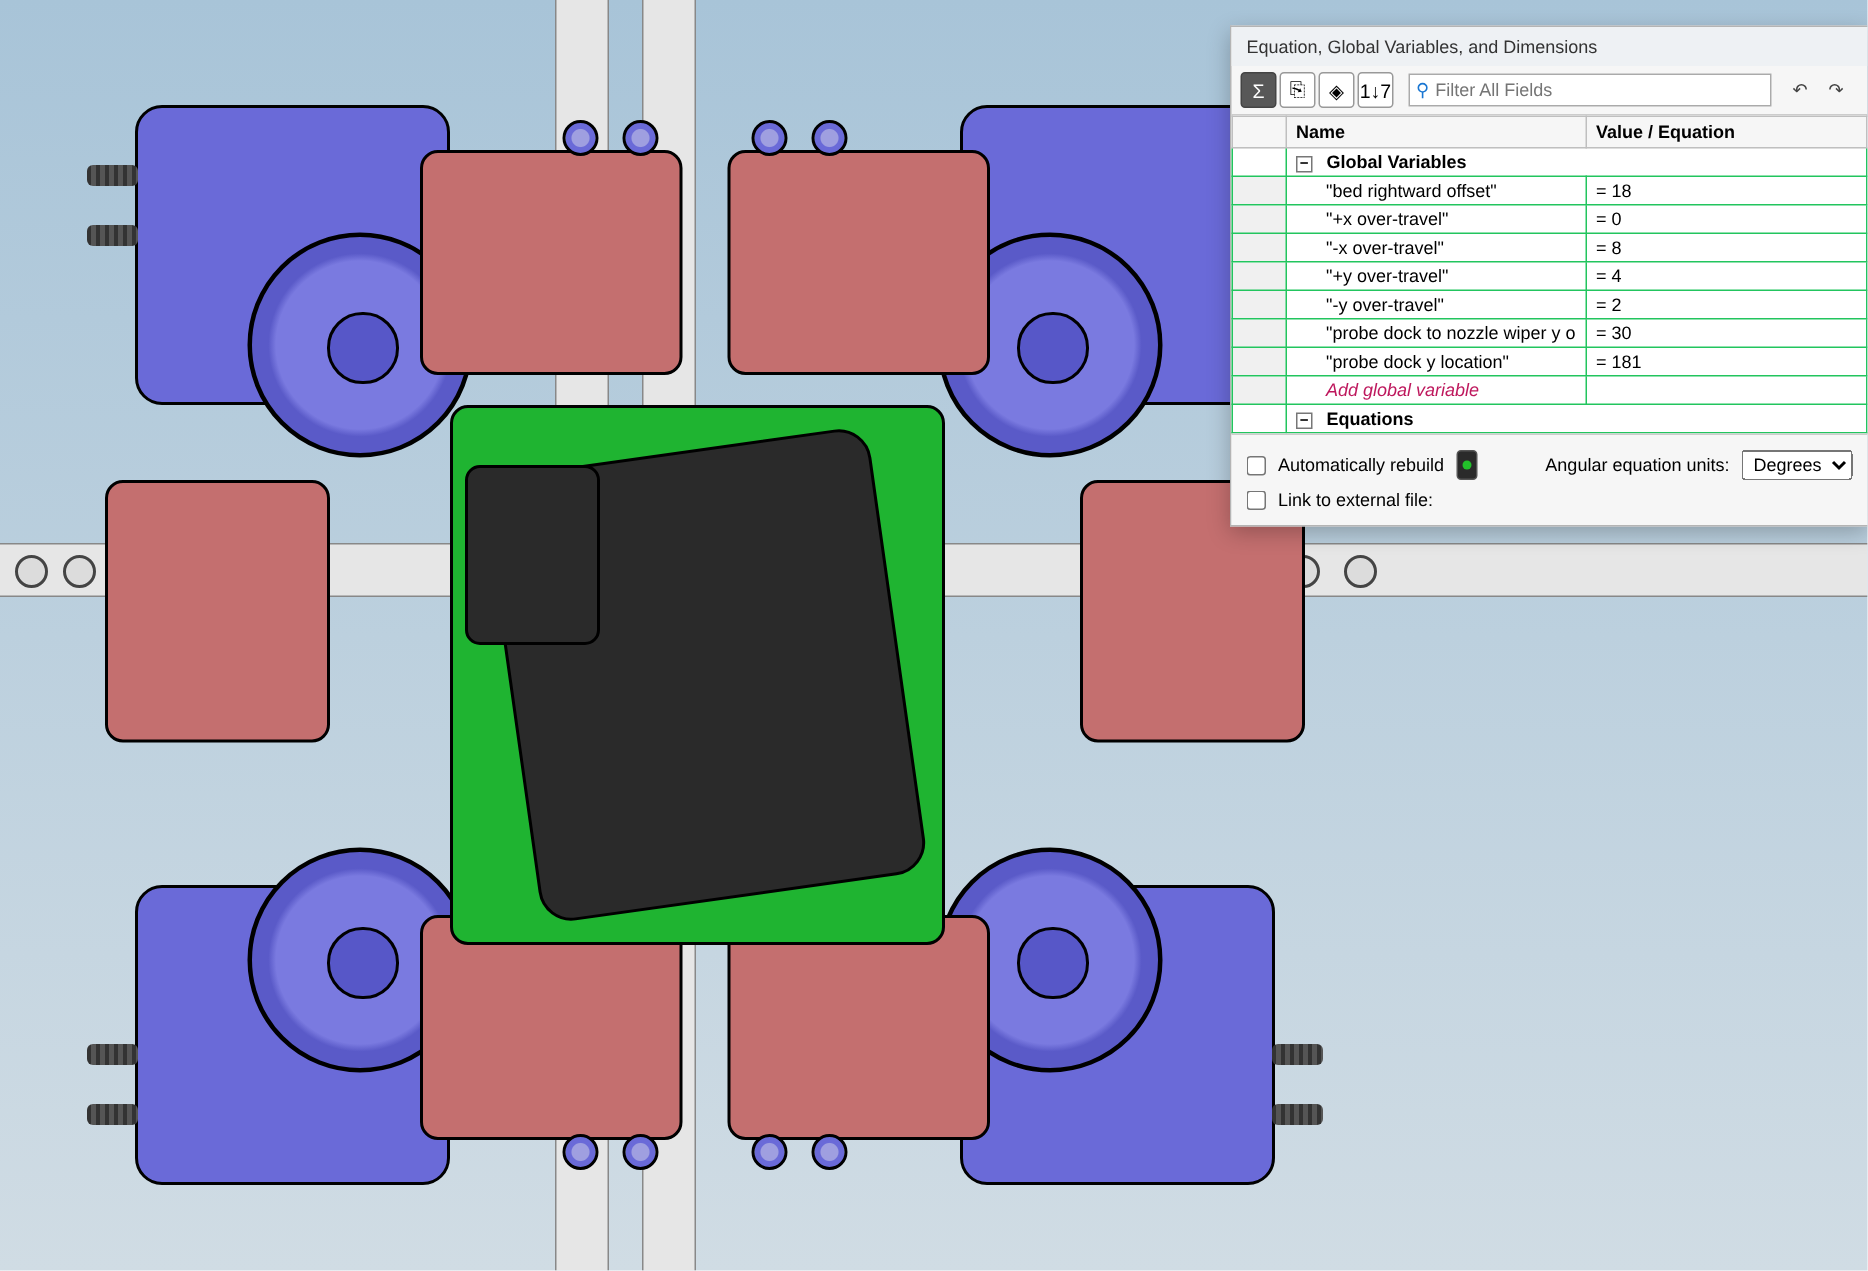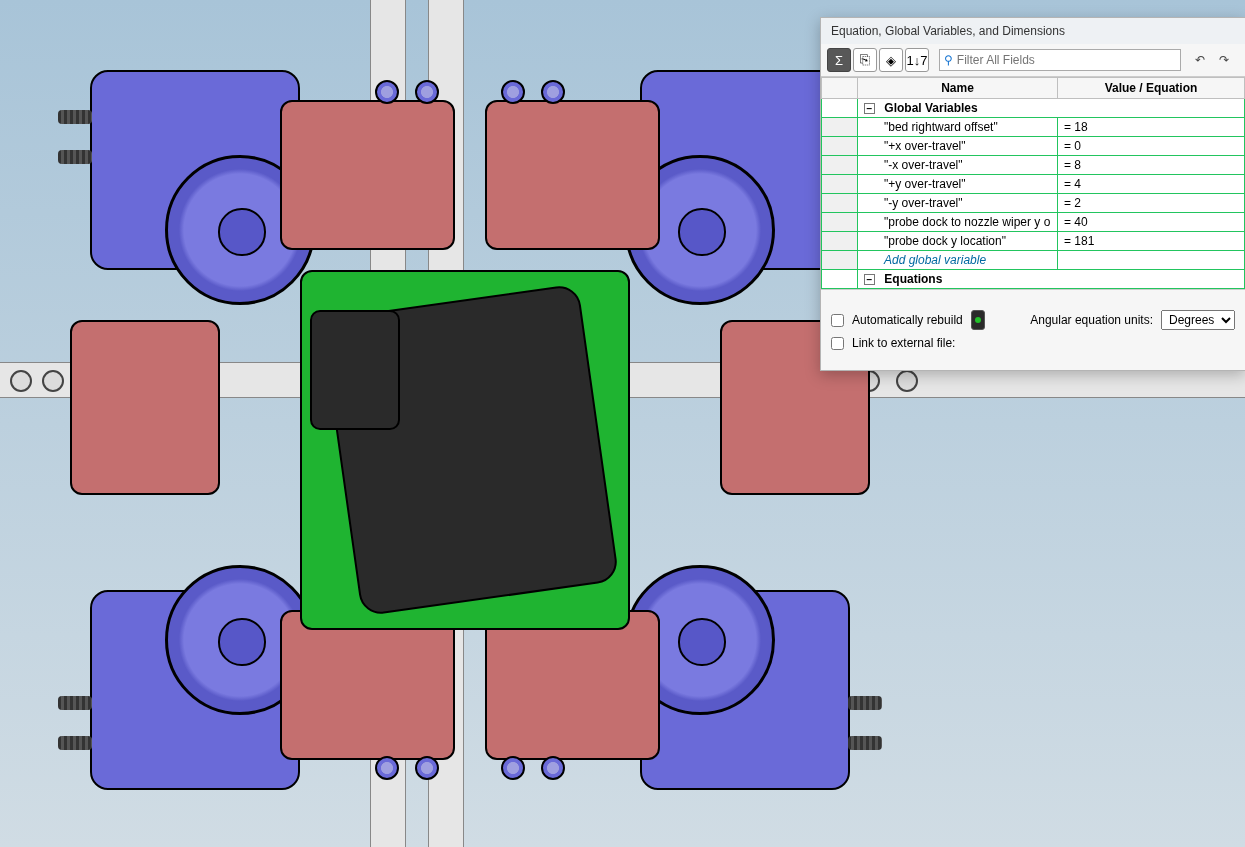--- a/index.html
+++ b/index.html
@@ -139,41 +139,41 @@
 .undo-redo{display:flex;gap:6px;margin-right:6px;}
 .ur{width:18px;height:18px;display:flex;align-items:center;justify-content:center;color:#444;cursor:pointer;}
 
 .table {
   border-collapse: collapse;
   width: 100%;
   background:#fff;
   font-size:12px;
 }
 .table th {
-  text-align:center;
+  text-align:left;
   background:#f6f6f6;
   border:1px solid #bfbfbf;
   padding:3px 6px;
   font-weight:bold;
 }
 .table td {
   border:1px solid #22c55e;
   padding:2px 6px;
   height:17px;
   white-space:nowrap;
   overflow:hidden;
 }
 .spacer-col{width:36px;background:#f0f0f0;}
 .group-row td{background:#fff;font-weight:bold;}
 .toggle{display:inline-block;width:11px;height:11px;border:1px solid #777;line-height:9px;text-align:center;font-size:10px;margin-right:6px;background:#fff;cursor:pointer;}
 .var-name{padding-left:26px !important;}
-.placeholder{color:#0369a1;font-style:italic;padding-left:26px !important;}
+.placeholder{color:#be185d;font-style:italic;padding-left:26px !important;}
 
 .dialog-foot{
-  padding:20px 10px;
+  padding:10px 10px;
   background:#f6f6f6;
   border-top:1px solid #ccc;
   display:flex;
   flex-direction:column;
   gap:6px;
   font-size:12px;
 }
 .foot-row{display:flex;align-items:center;gap:8px;}
 .chk{width:13px;height:13px;}
 .traffic{
@@ -305,21 +305,21 @@
           <td>= 4</td>
         </tr>
       <tr>
           <td></td>
           <td class="var-name">"-y over-travel"</td>
           <td>= 2</td>
         </tr>
       <tr>
           <td></td>
           <td class="var-name">"probe dock to nozzle wiper y o</td>
-          <td>= 40</td>
+          <td>= 30</td>
         </tr>
       <tr>
           <td></td>
           <td class="var-name">"probe dock y location"</td>
           <td>= 181</td>
         </tr>
       <tr>
           <td></td>
           <td class="placeholder">Add global variable</td>
           <td></td>

